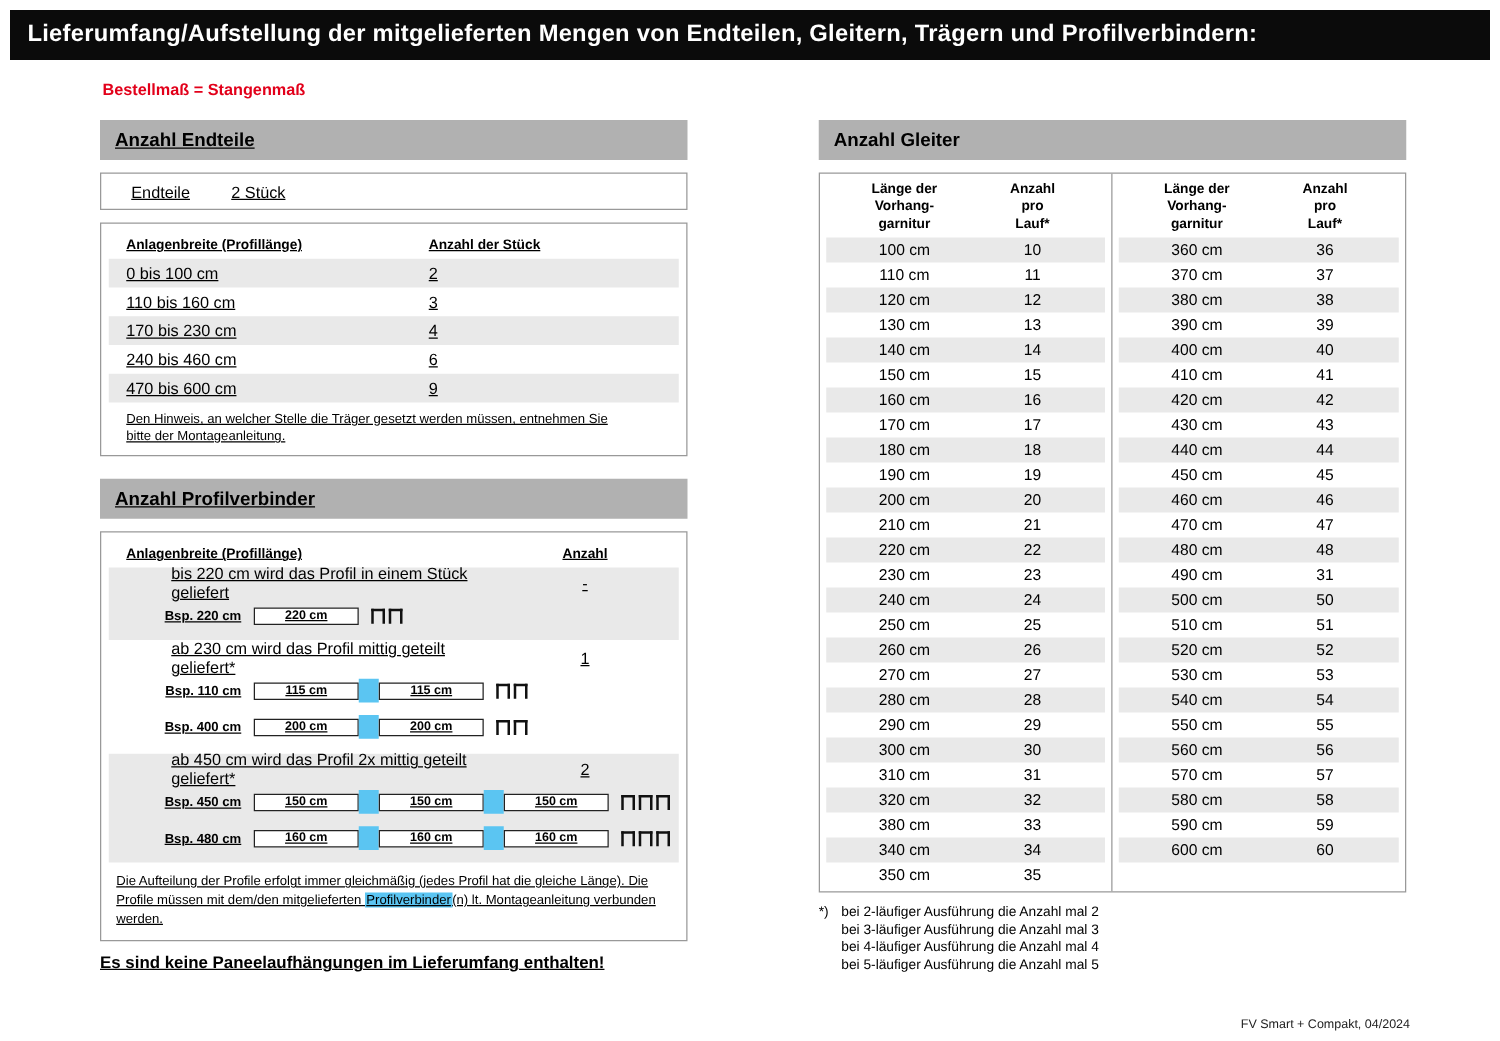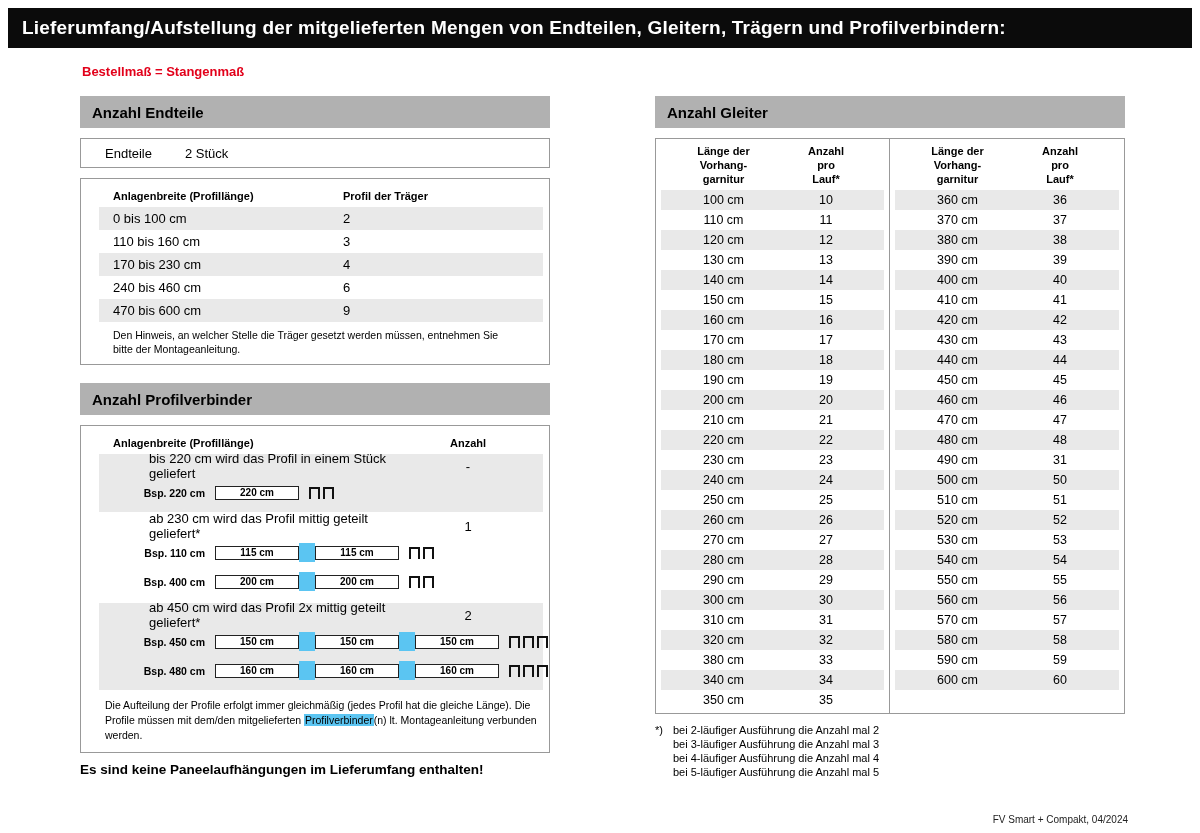--- a/index.html
+++ b/index.html
@@ -11,34 +11,34 @@
     width:1200px;height:833px;position:relative;overflow:hidden;
     background:#fff;color:#000;
     font-family:"Liberation Sans","DejaVu Sans",sans-serif;
   }
   .topbar{
     position:absolute;left:8px;right:8px;top:8px;height:40px;
     background:#0b0b0b;color:#fff;display:flex;align-items:center;
     font-size:19px;font-weight:bold;padding-left:14px;box-sizing:border-box;letter-spacing:.2px;
   }
   .subtitle{position:absolute;left:82px;top:64px;color:var(--accent);font-weight:bold;font-size:13px;}
-  .col-left{position:absolute;left:80px;top:96px;width:470px;}
+  .col-left{position:absolute;left:80px;top:96px;width:470px;text-decoration:underline;}
   .col-right{position:absolute;left:655px;top:96px;width:470px;}
   .section-bar{
     background:var(--bargray);height:32px;display:flex;align-items:center;
     padding-left:12px;box-sizing:border-box;font-size:15px;font-weight:bold;color:#000;
   }
   .section-bar .suffix{font-weight:normal;margin-left:5px;}
   .box{border:1px solid var(--border);box-sizing:border-box;background:#fff;}
   
   .endteile-box{margin-top:10px;height:30px;display:flex;align-items:center;padding-left:24px;font-size:13px;}
   .endteile-box .et-label{width:80px;}
   
   .mt16{margin-top:16px;} .mt10{margin-top:10px;} .mt18{margin-top:18px;}
-  .tbox{padding:6px 0 6px 12px;}
+  .tbox{padding:6px 0 6px 0;}
   .t-head{display:flex;margin:0 6px;height:22px;align-items:center;font-size:11px;font-weight:bold;}
   .t-head .c1{flex:1;padding-left:14px;} .t-head .c2{flex:0 0 200px;}
   .t-row{display:flex;margin:0 6px;height:23px;align-items:center;font-size:13px;}
   .t-row .c1{flex:1;padding-left:14px;} .t-row .c2{flex:0 0 200px;padding-left:2px;}
   .stripe{background:var(--stripe);}
   .t-note{margin:6px 6px 2px 6px;padding-left:14px;font-size:10.5px;line-height:1.35;width:400px;}
   
   .pv-head{display:flex;margin:0 6px;height:22px;align-items:center;font-size:11px;font-weight:bold;}
   .pv-head .c1{flex:1;padding-left:14px;} .pv-head .c2{flex:0 0 150px;text-align:center;}
   .pv-section{margin:0 6px 2px 6px;padding-bottom:5px;}
@@ -88,21 +88,21 @@
     <span>Anzahl Endteile</span>
   </div>
   <div class="box endteile-box">
     <span class="et-label">Endteile</span>
     <span class="et-value">2 Stück</span>
   </div>
 
   <div class="box tbox mt10">
     <div class="t-head">
       <span class="c1">Anlagenbreite (Profillänge)</span>
-      <span class="c2">Profil der Träger</span>
+      <span class="c2">Anzahl der Stück</span>
     </div>
     <div id="traeger-rows">
         <div class="t-row stripe">
           <div class="c1">0 bis 100 cm</div>
           <div class="c2">2</div>
         </div>
         <div class="t-row">
           <div class="c1">110 bis 160 cm</div>
           <div class="c2">3</div>
         </div>

